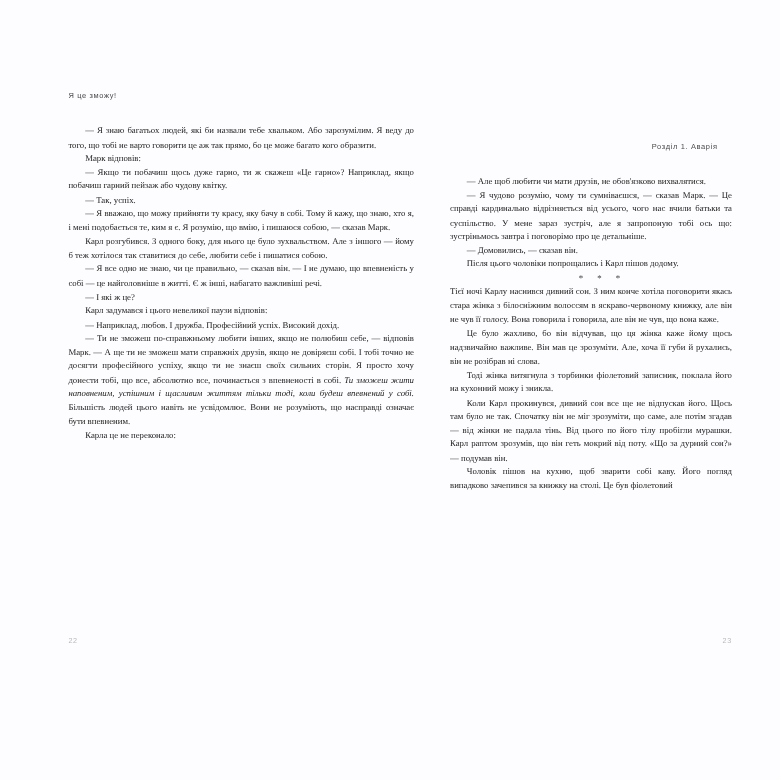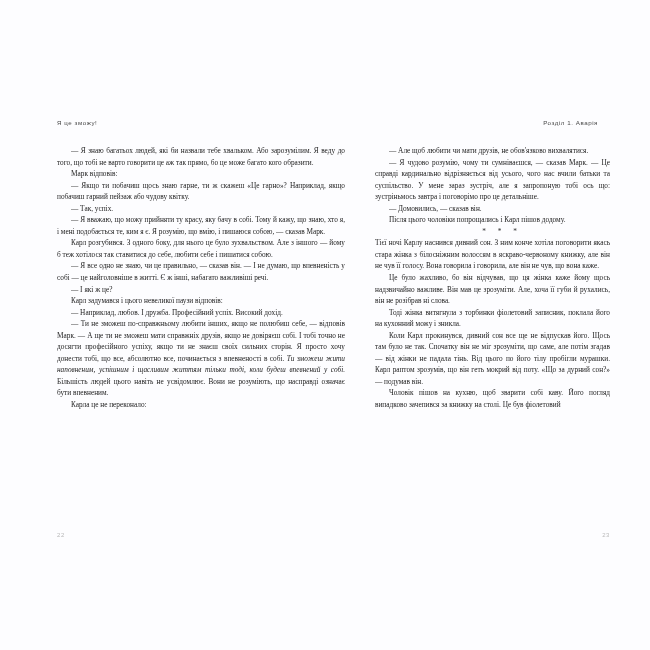--- a/index.html
+++ b/index.html
@@ -23,21 +23,21 @@
     display: flex;
     flex-direction: row;
   }
   .page {
     position: relative;
     box-sizing: border-box;
     height: 650px;
   }
   .page-left {
     width: 325px;
-    padding: 118px 0 0 0;
+    padding: 76px 0 0 0;
   }
   .page-right {
     width: 325px;
     padding: 118px 12px 0 0;
   }
   .running-head {
     font-size: 6.2px;
     letter-spacing: 0.55px;
     color: #4a4a4a;
     font-family: "Liberation Sans", "DejaVu Sans", sans-serif;
@@ -104,21 +104,21 @@
 </head>
 <body>
 
 <div class="book-spread">
 
   <div class="page page-left">
     <div class="running-head">Я це зможу!</div>
     <div class="text-col">
       <p>— Я знаю багатьох людей, які би назвали тебе хвальком. Або зарозумілим. Я веду до того, що тобі не варто говорити це аж так прямо, бо це може багато кого образити.</p>
       <p>Марк відповів:</p>
-      <p>— Якщо ти побачиш щось знаю гарне, ти ж скажеш «Це гарно»? Наприклад, якщо побачиш гарний пейзаж або чудову квітку.</p>
+      <p>— Якщо ти побачиш щось дуже гарно, ти ж скажеш «Це гарно»? Наприклад, якщо побачиш гарний пейзаж або чудову квітку.</p>
       <p>— Так, успіх.</p>
       <p>— Я вважаю, що можу прийняти ту красу, яку бачу в собі. Тому й кажу, що знаю, хто я, і мені подобається те, ким я є. Я розумію, що вмію, і пишаюся собою, — сказав Марк.</p>
       <p>Карл розгубився. З одного боку, для нього це було зухвальством. Але з іншого — йому б теж хотілося так ставитися до себе, любити себе і пишатися собою.</p>
       <p>— Я все одно не знаю, чи це правильно, — сказав він. — І не думаю, що впевненість у собі — це найголовніше в житті. Є ж інші, набагато важливіші речі.</p>
       <p>— І які ж це?</p>
       <p>Карл задумався і цього невеликої паузи відповів:</p>
       <p>— Наприклад, любов. І дружба. Професійний успіх. Високий дохід.</p>
       <p><span>— Ти не зможеш по-справжньому любити інших, якщо не полюбиш себе, — відповів Марк. — А ще ти не зможеш мати справжніх друзів, якщо не довіряєш собі. І тобі точно не досягти професійного успіху, якщо ти не знаєш своїх сильних сторін. Я просто хочу донести тобі, що все, абсолютно все, починається з впевненості в собі. </span><em>Ти зможеш жити наповненим, успішним і щасливим життям тільки тоді, коли будеш впевнений у собі.</em><span> Більшість людей цього навіть не усвідомлює. Вони не розуміють, що насправді означає бути впевненим.</span></p>
       <p>Карла це не переконало:</p>
     </div>

